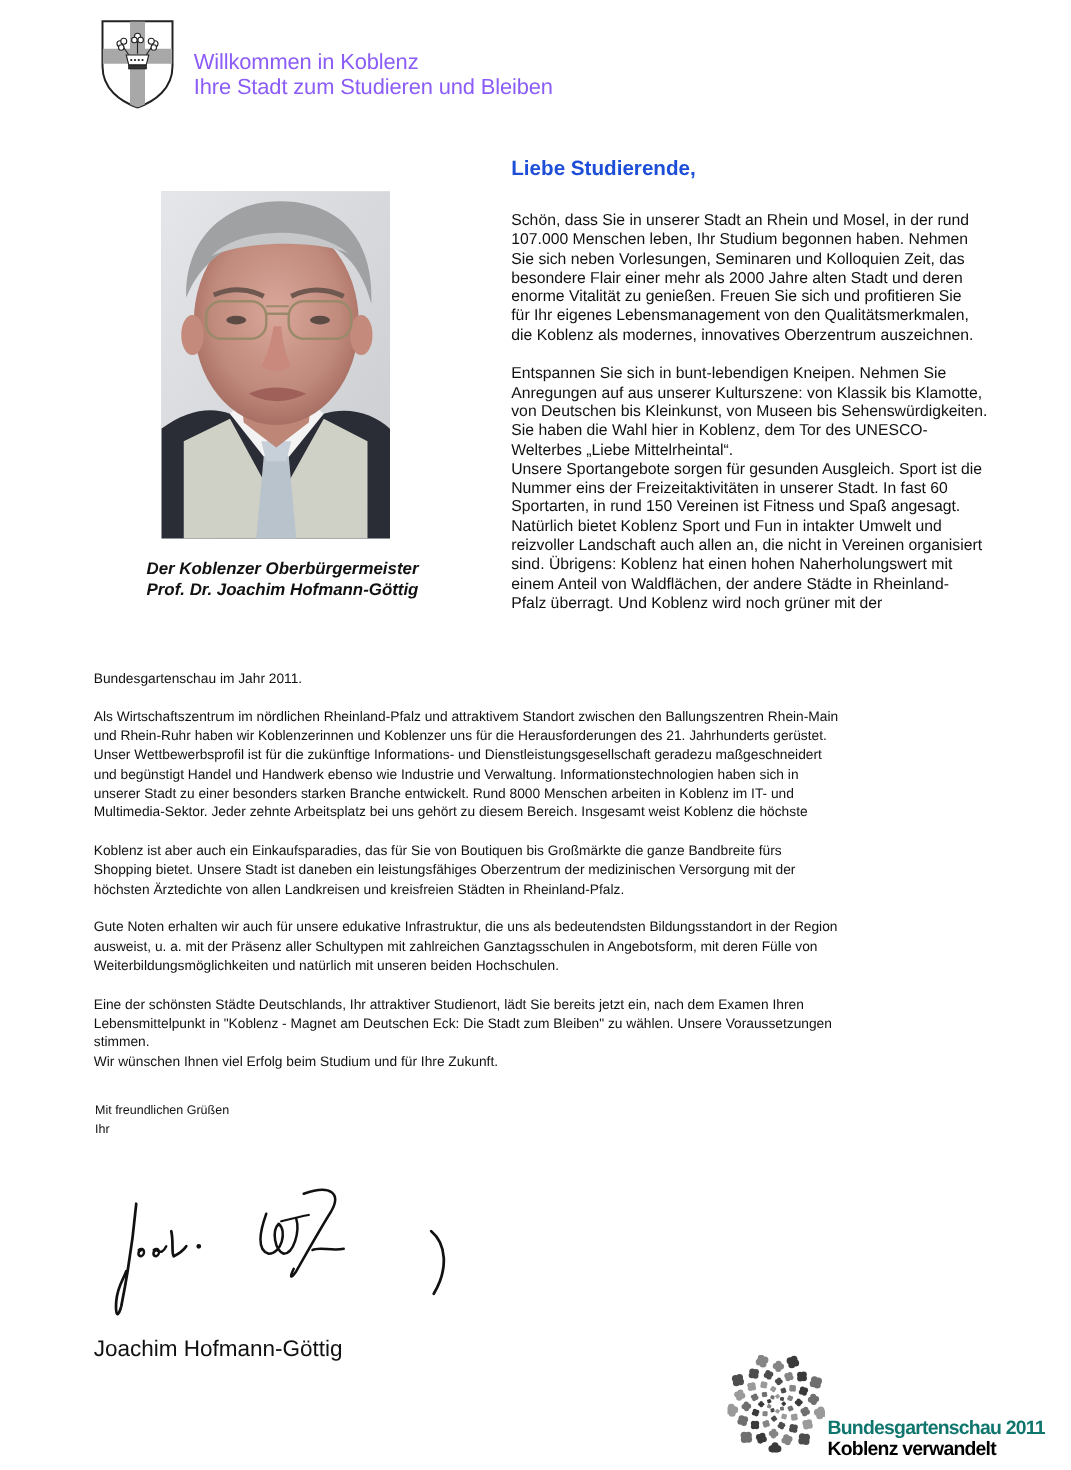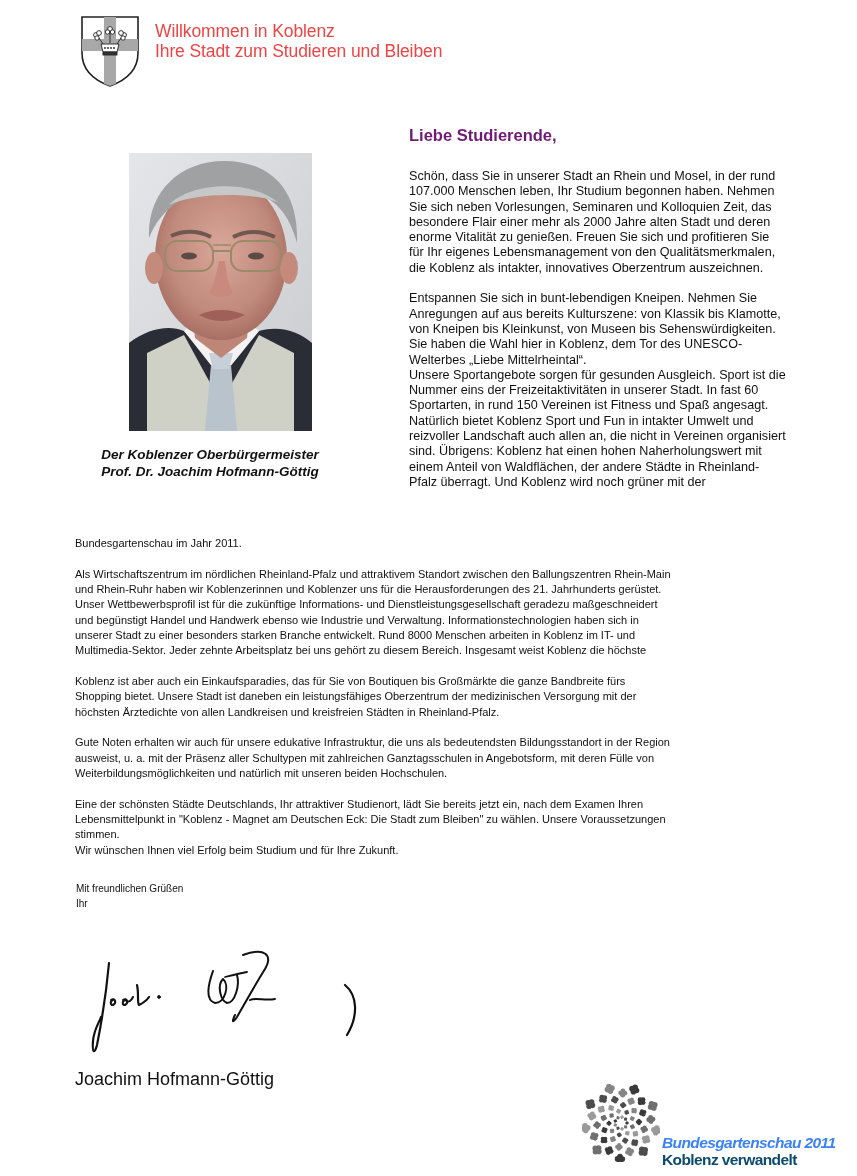--- a/index.html
+++ b/index.html
@@ -2,51 +2,51 @@
 <html><head>
   <meta charset="utf-8">
   <style>
     html, body { margin: 0; padding: 0; background: #ffffff; }
     body { width: 857px; height: 1176px; position: relative; overflow: hidden;
            font-family: "Liberation Sans", "DejaVu Sans", sans-serif; color: #111111; }
     .abs { position: absolute; }
 
     
     #shield { left: 80px; top: 15px; width: 60px; height: 72px; }
-    #header-text { left: 155px; top: 21px; font-size: 17.5px; line-height: 20px; color: #ef4444; letter-spacing: -0.1px; }
+    #header-text { left: 155px; top: 39px; font-size: 17.5px; line-height: 20px; color: #8b5cf6; letter-spacing: -0.1px; }
 
     
     #photo { left: 129px; top: 153px; width: 183px; height: 278px; overflow: hidden; background: #d8dadd; }
 
     
-    #caption { left: 70px; top: 446px; width: 280px; text-align: center; font-weight: bold; font-style: italic;
+    #caption { left: 86px; top: 446px; width: 280px; text-align: center; font-weight: bold; font-style: italic;
                font-size: 13.5px; line-height: 17px; color: #111; }
 
     
-    #greeting { left: 409px; top: 126px; font-size: 16.5px; font-weight: bold; color: #701a75; }
+    #greeting { left: 409px; top: 126px; font-size: 16.5px; font-weight: bold; color: #1d4ed8; }
     #right-col { left: 409px; top: 169px; width: 420px; font-size: 12.6px; line-height: 15.3px; }
     #right-col p { margin: 0; }
     #right-col .gap { height: 15.3px; }
     .line { display: block; white-space: nowrap; }
 
     
     #body-full { left: 75px; top: 536px; width: 770px; font-size: 11px; line-height: 15.3px; }
     #body-full p { margin: 0 0 15.5px 0; }
     #body-full p.tight { margin-bottom: 0; }
 
     #closing { left: 76px; top: 881px; font-size: 10px; line-height: 15.3px; }
 
     #signature { left: 75px; top: 945px; width: 295px; height: 112px; }
     #signer-name { left: 75px; top: 1069px; font-size: 18px; }
 
     
     #buga-logo { left: 582px; top: 1084px; width: 78px; height: 78px; }
     #buga-text { left: 662px; top: 1134px; font-weight: bold; font-size: 15.5px; line-height: 17px; letter-spacing: -0.6px; }
-    #buga-line1 { color: #3b82f6; display: block; font-style: italic; }
-    #buga-line2 { color: #0c4a6e; display: block; }
+    #buga-line1 { color: #0f766e; display: block; }
+    #buga-line2 { color: #000000; display: block; }
   </style>
 </head>
 <body>
 
 <div id="shield" class="abs">
   <svg width="60" height="72" viewBox="0 0 60 72">
     <path d="M2,2 H58 V38 C58,56 44,66 30,71 C16,66 2,56 2,38 Z" fill="#ffffff" stroke="#222" stroke-width="1.6"></path>
     <clipPath id="shieldclip">
         <path d="M2,2 H58 V38 C58,56 44,66 30,71 C16,66 2,56 2,38 Z"></path>
       </clipPath>
@@ -142,27 +142,27 @@
 <div id="greeting" class="abs">Liebe Studierende,</div>
 
 <div id="right-col" class="abs">
   <p>
     <span class="line">Schön, dass Sie in unserer Stadt an Rhein und Mosel, in der rund</span>
     <span class="line">107.000 Menschen leben, Ihr Studium begonnen haben. Nehmen</span>
     <span class="line">Sie sich neben Vorlesungen, Seminaren und Kolloquien Zeit, das</span>
     <span class="line">besondere Flair einer mehr als 2000 Jahre alten Stadt und deren</span>
     <span class="line">enorme Vitalität zu genießen. Freuen Sie sich und profitieren Sie</span>
     <span class="line">für Ihr eigenes Lebensmanagement von den Qualitätsmerkmalen,</span>
-    <span class="line">die Koblenz als intakter, innovatives Oberzentrum auszeichnen.</span>
+    <span class="line">die Koblenz als modernes, innovatives Oberzentrum auszeichnen.</span>
   </p>
   <div class="gap"></div>
   <p>
     <span class="line">Entspannen Sie sich in bunt-lebendigen Kneipen. Nehmen Sie</span>
-    <span class="line">Anregungen auf aus bereits Kulturszene: von Klassik bis Klamotte,</span>
-    <span class="line">von Kneipen bis Kleinkunst, von Museen bis Sehenswürdigkeiten.</span>
+    <span class="line">Anregungen auf aus unserer Kulturszene: von Klassik bis Klamotte,</span>
+    <span class="line">von Deutschen bis Kleinkunst, von Museen bis Sehenswürdigkeiten.</span>
     <span class="line">Sie haben die Wahl hier in Koblenz, dem Tor des UNESCO-</span>
     <span class="line">Welterbes „Liebe Mittelrheintal“.</span>
     <span class="line">Unsere Sportangebote sorgen für gesunden Ausgleich. Sport ist die</span>
     <span class="line">Nummer eins der Freizeitaktivitäten in unserer Stadt. In fast 60</span>
     <span class="line">Sportarten, in rund 150 Vereinen ist Fitness und Spaß angesagt.</span>
     <span class="line">Natürlich bietet Koblenz Sport und Fun in intakter Umwelt und</span>
     <span class="line">reizvoller Landschaft auch allen an, die nicht in Vereinen organisiert</span>
     <span class="line">sind. Übrigens: Koblenz hat einen hohen Naherholungswert mit</span>
     <span class="line">einem Anteil von Waldflächen, der andere Städte in Rheinland-</span>
     <span class="line">Pfalz überragt. Und Koblenz wird noch grüner mit der</span>

